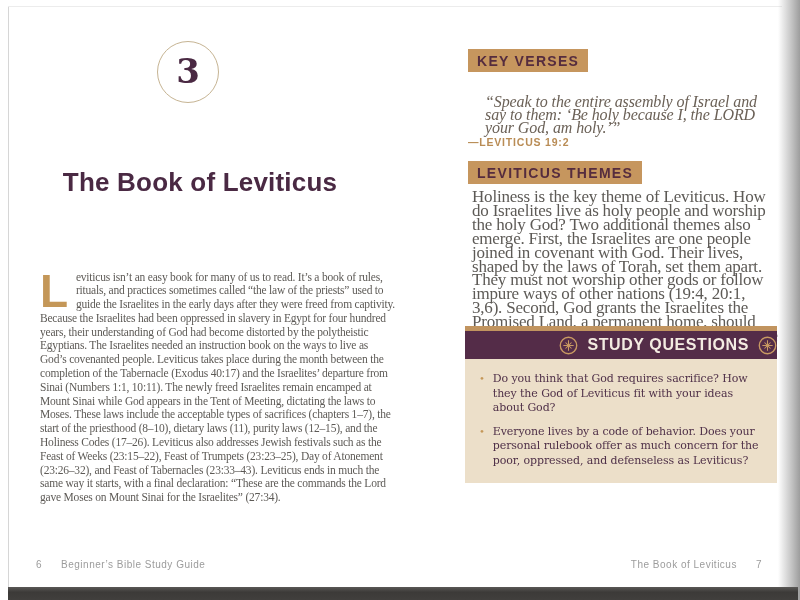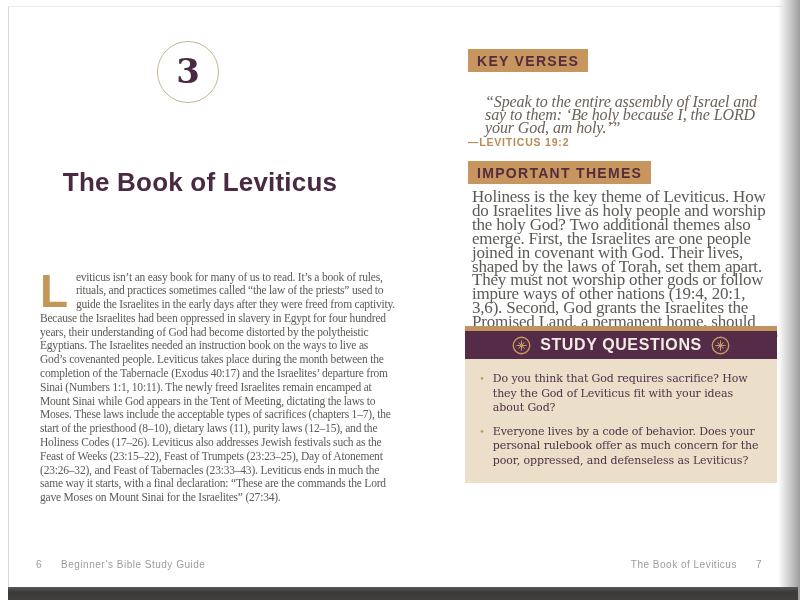--- a/index.html
+++ b/index.html
@@ -61,21 +61,21 @@
   .themes-body{
     position:absolute;left:468px;top:186px;width:307px;
     font-family:"Liberation Serif",serif;font-size:17px;line-height:13.9px;
     letter-spacing:-.2px;color:#5d5a56;margin:4px;
   }
 
   .study-box{position:absolute;left:465px;top:326px;width:312px;}
   .study-topline{height:5px;background:#c1945f;}
   .study-header{
     height:28px;background:#542c48;display:flex;align-items:center;
-    justify-content:center;gap:9px;
+    justify-content:flex-end;gap:9px;
   }
   .study-title{color:#f4ece2;font-weight:bold;font-size:16px;letter-spacing:.6px;}
   .ornament{display:block;}
   .study-body{background:#ecdfc9;padding:13px 14px 15px 14px;}
   .question{
     display:flex;gap:8px;margin-bottom:9px;
     font-family:"DejaVu Serif","Liberation Serif",serif;
     font-size:11px;line-height:14.5px;letter-spacing:-.1px;color:#4f3048;
   }
   .question:last-child{margin-bottom:0;}
@@ -105,21 +105,21 @@
   <div class="badge badge-keyverses">KEY VERSES</div>
 
   <div class="verse verse-1">
     <p class="verse-text">“Speak to the entire assembly of Israel and say to them: ‘Be holy because I, the LORD your God, am holy.’”</p>
     <div class="verse-ref">—LEVITICUS 19:2</div>
   </div>
 
   <div class="verse verse-2">
   </div>
 
-  <div class="badge badge-themes">IMPORTANT THEMES</div>
+  <div class="badge badge-themes">LEVITICUS THEMES</div>
   <p class="themes-body">Holiness is the key theme of Leviticus. How do Israelites live as holy people and worship the holy God? Two additional themes also emerge. First, the Israelites are one people joined in covenant with God. Their lives, shaped by the laws of Torah, set them apart. They must not worship other gods or follow impure ways of other nations (19:4, 20:1, 3,6). Second, God grants the Israelites the Promised Land, a permanent home, should they follow the laws and remain faithful to the covenant. Christians are freed from following these laws when God makes a new covenant after Jesus’s death (Acts 10:11–15).</p>
 
   <div class="study-box">
     <div class="study-topline"></div>
     <div class="study-header">
       <svg class="ornament" width="19" height="19" viewBox="0 0 24 24">
         <circle cx="12" cy="12" r="10.4" fill="none" stroke="#c99a62" stroke-width="1.7"></circle>
         <path d="M12 5.5v13M5.5 12h13M8.2 8.2l7.6 7.6M15.8 8.2l-7.6 7.6" stroke="#c99a62" stroke-width="1.3" fill="none"></path>
         <circle cx="12" cy="12" r="2" fill="#c99a62"></circle>
       </svg>

